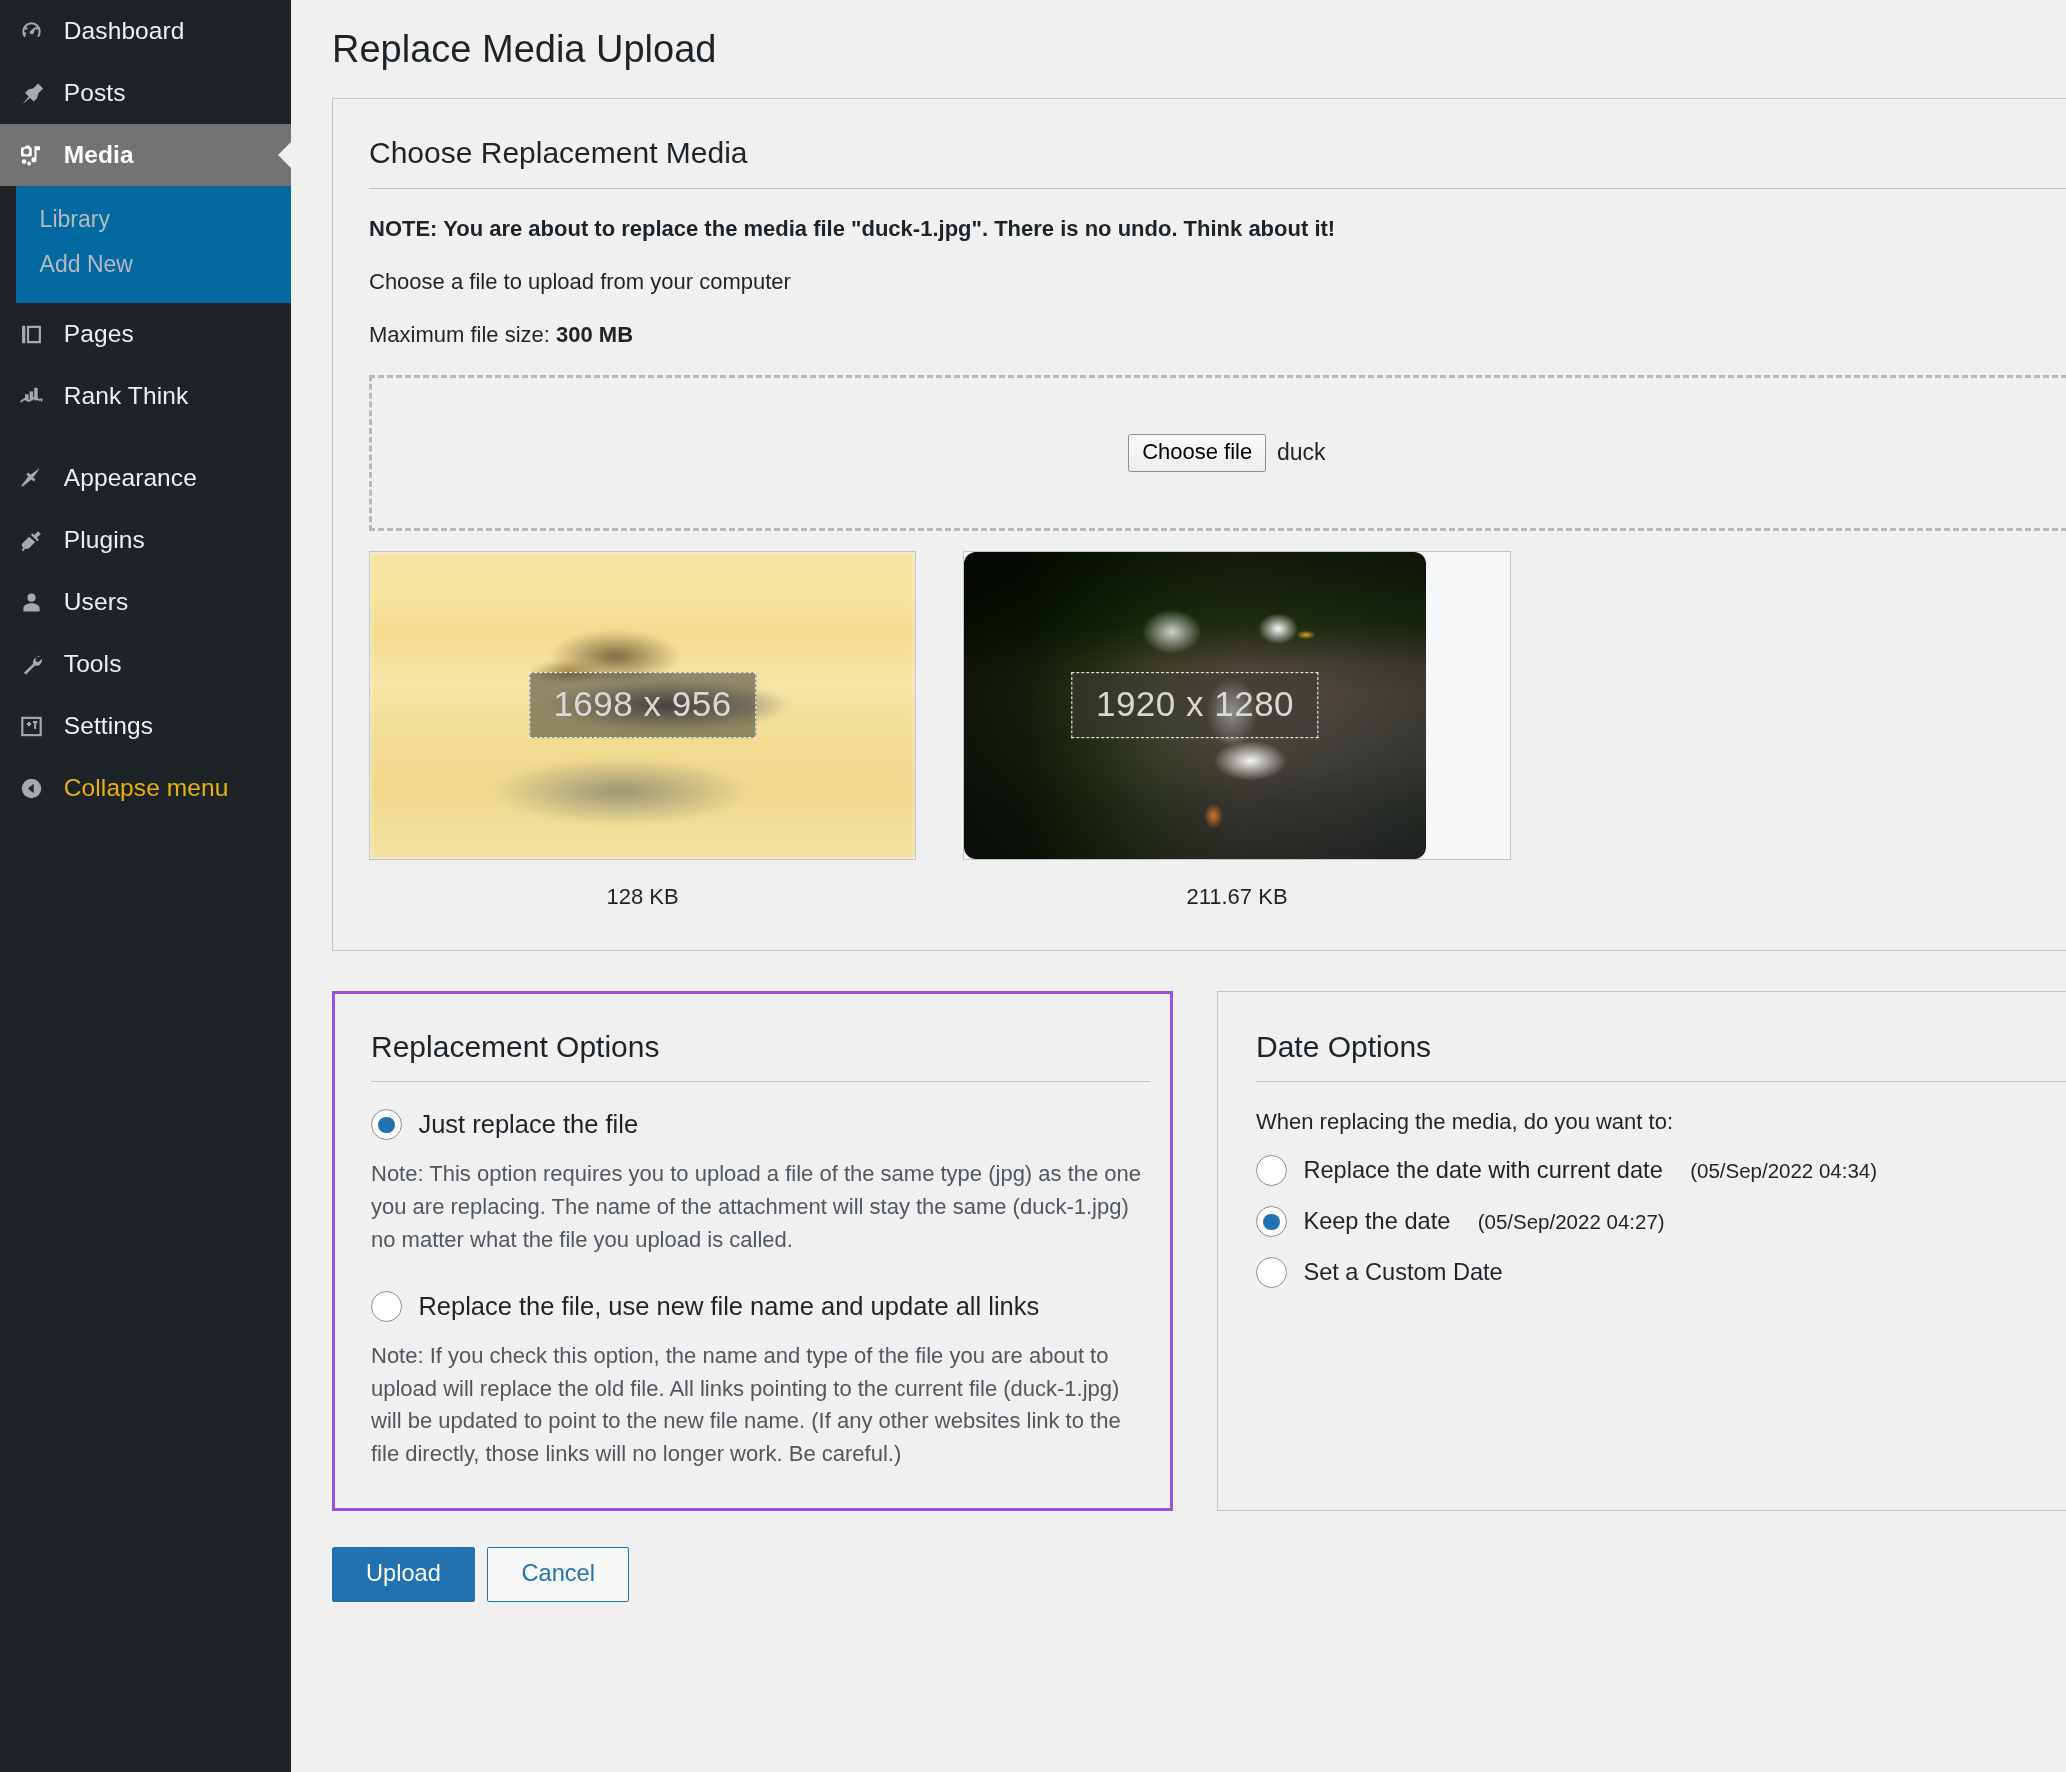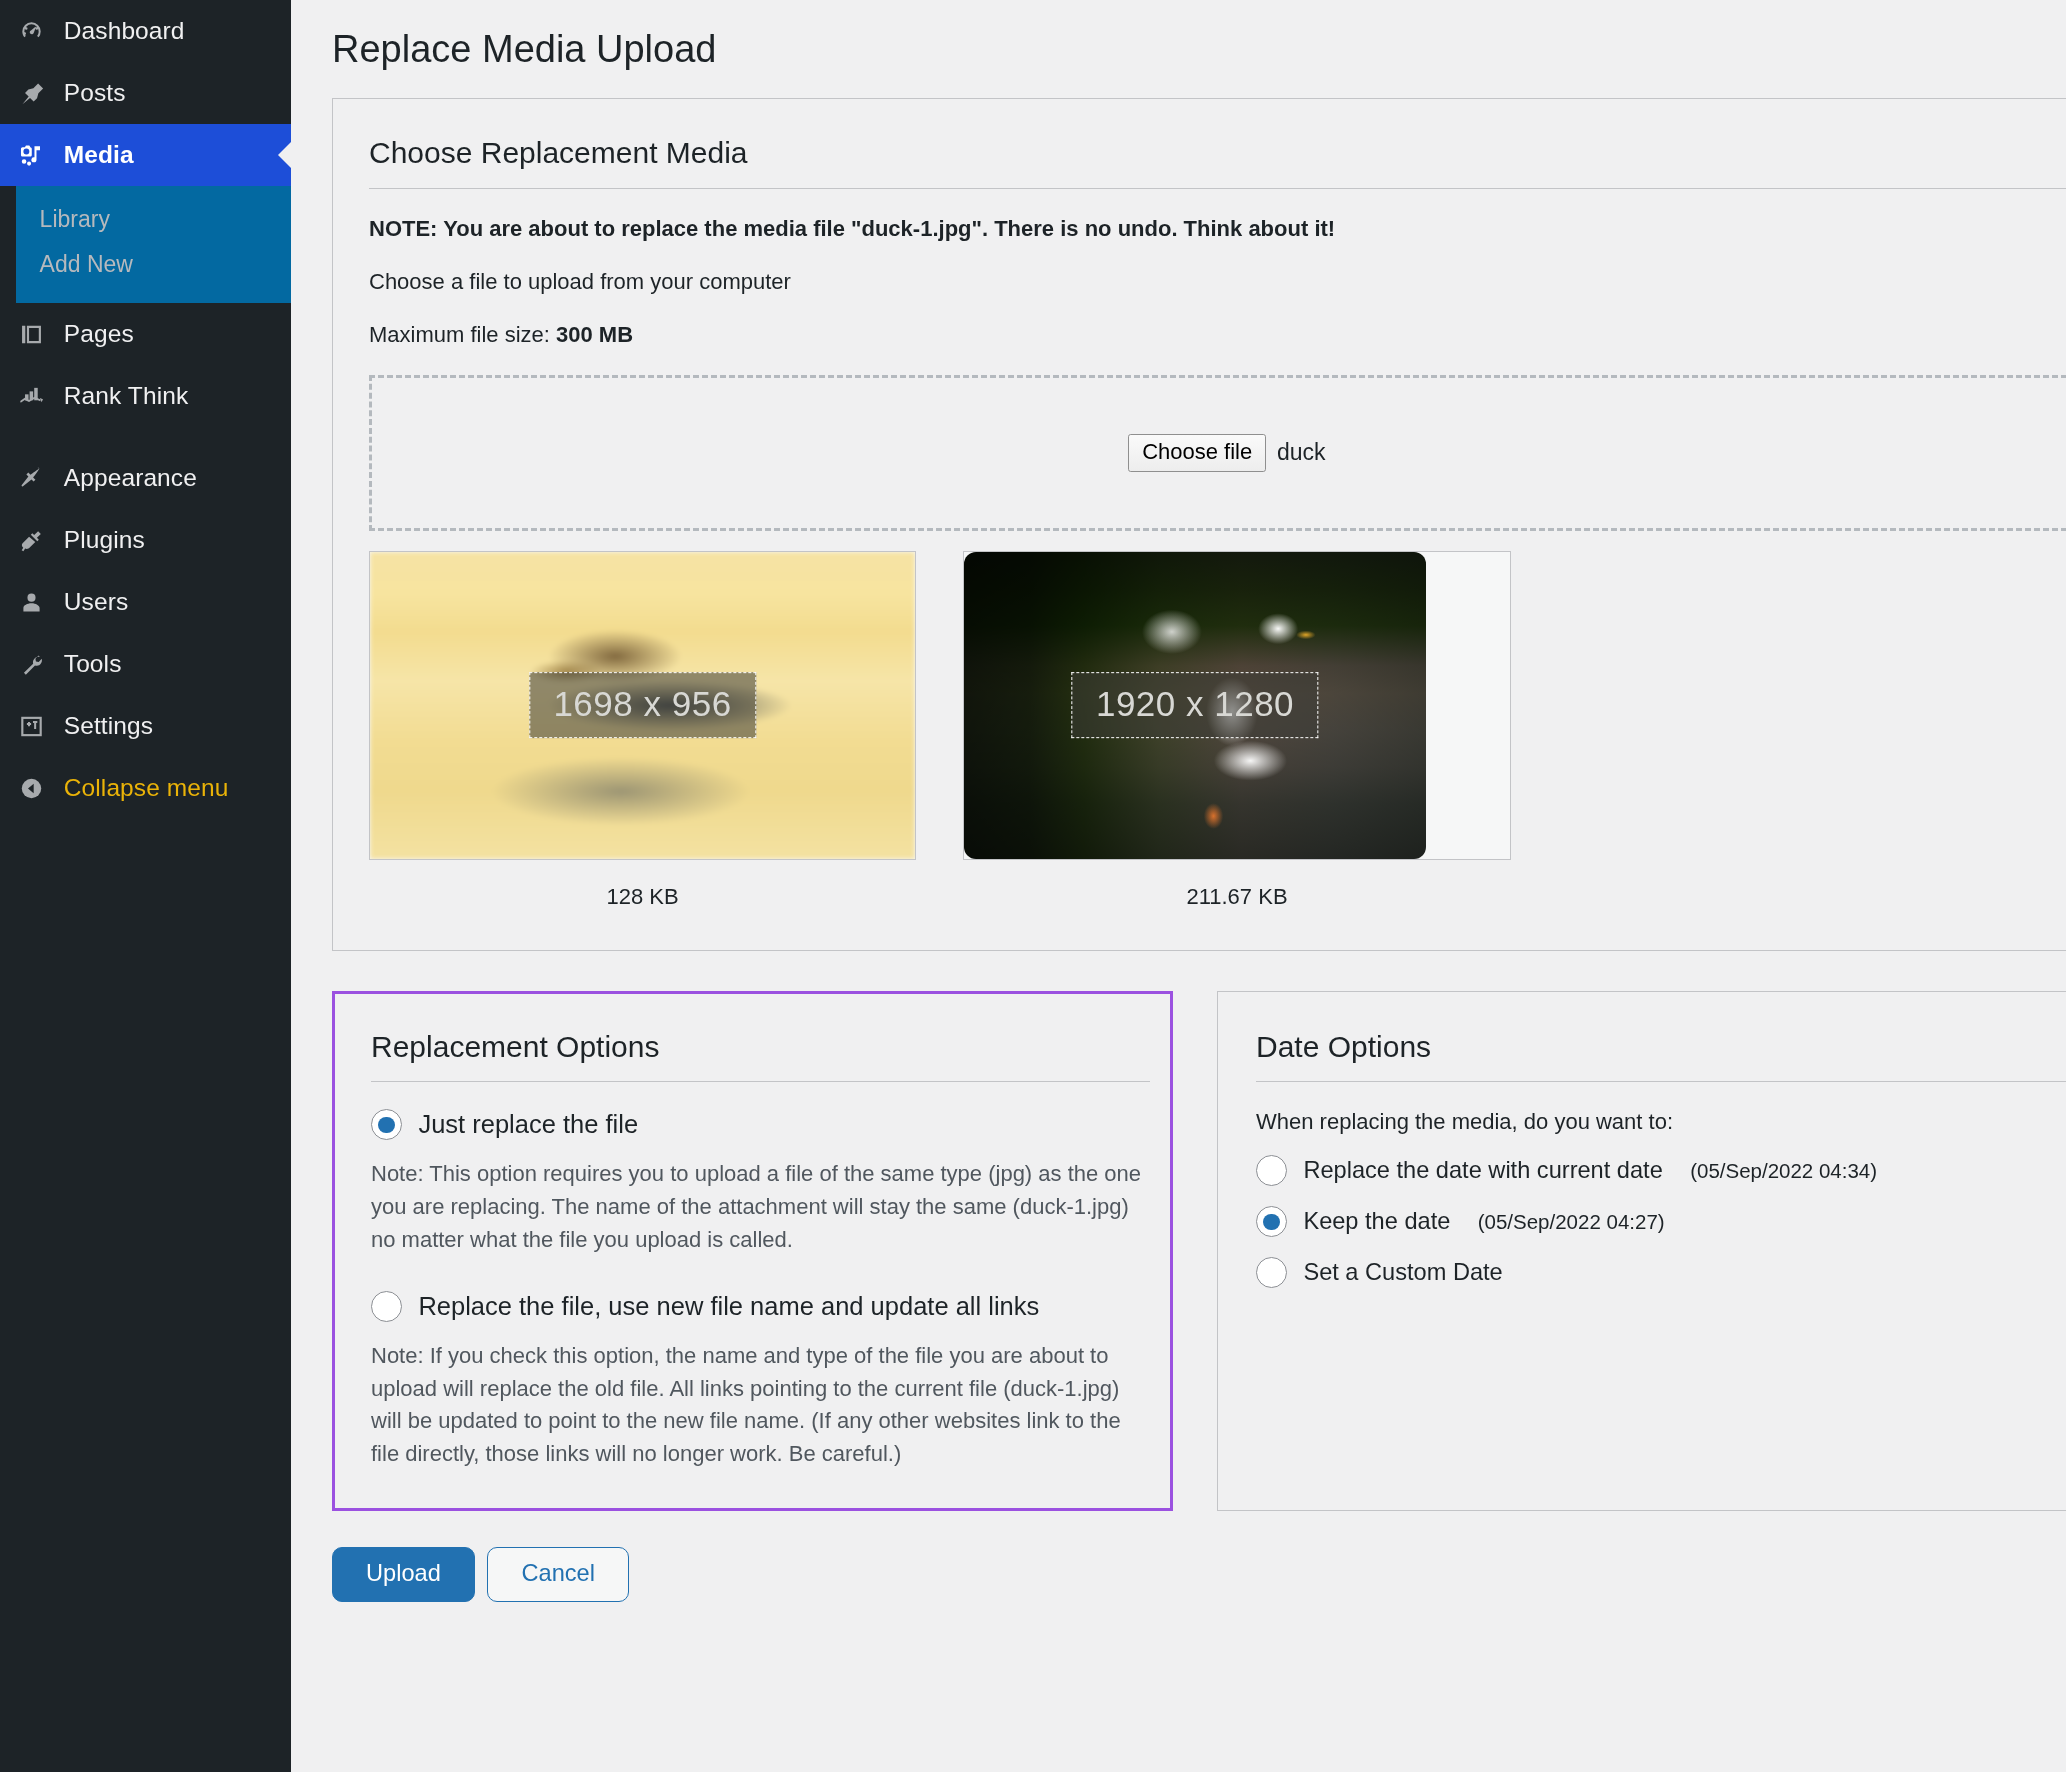--- a/index.html
+++ b/index.html
@@ -29,21 +29,21 @@
     height: 62px;
     padding: 0 0 0 16.4px;
     color: #f0f0f1;
     font-size: 24.5px;
     letter-spacing: 0.1px;
     position: relative;
     cursor: pointer;
   }
   .menu-item .mlabel { margin-left: 16.4px; }
   .menu-item.current {
-    background: #1d4ed8;
+    background: #737373;
     color: #fff;
     font-weight: 600;
   }
   .menu-item.current .mlabel { font-weight: 600; }
   .menu-item.current::after {
     content: "";
     position: absolute;
     right: -0.9px; top: 50%;
     transform: translateY(-50%);
     border-style: solid;
@@ -286,21 +286,21 @@
 
   
   #footer-actions {
     display: flex;
     gap: 12.7px;
     margin: 36px 0 0 0;
   }
   .btn {
     font-family: "Liberation Sans", sans-serif;
     font-size: 23.6px;
-    border-radius: 10px;
+    border-radius: 2px;
     padding: 12.7px 33px 14.5px 33px;
     cursor: pointer;
     line-height: 1.1;
   }
   .btn-primary {
     background: #2271b1;
     border: 0.9px solid #2271b1;
     color: #fff;
   }
   .btn-secondary {

